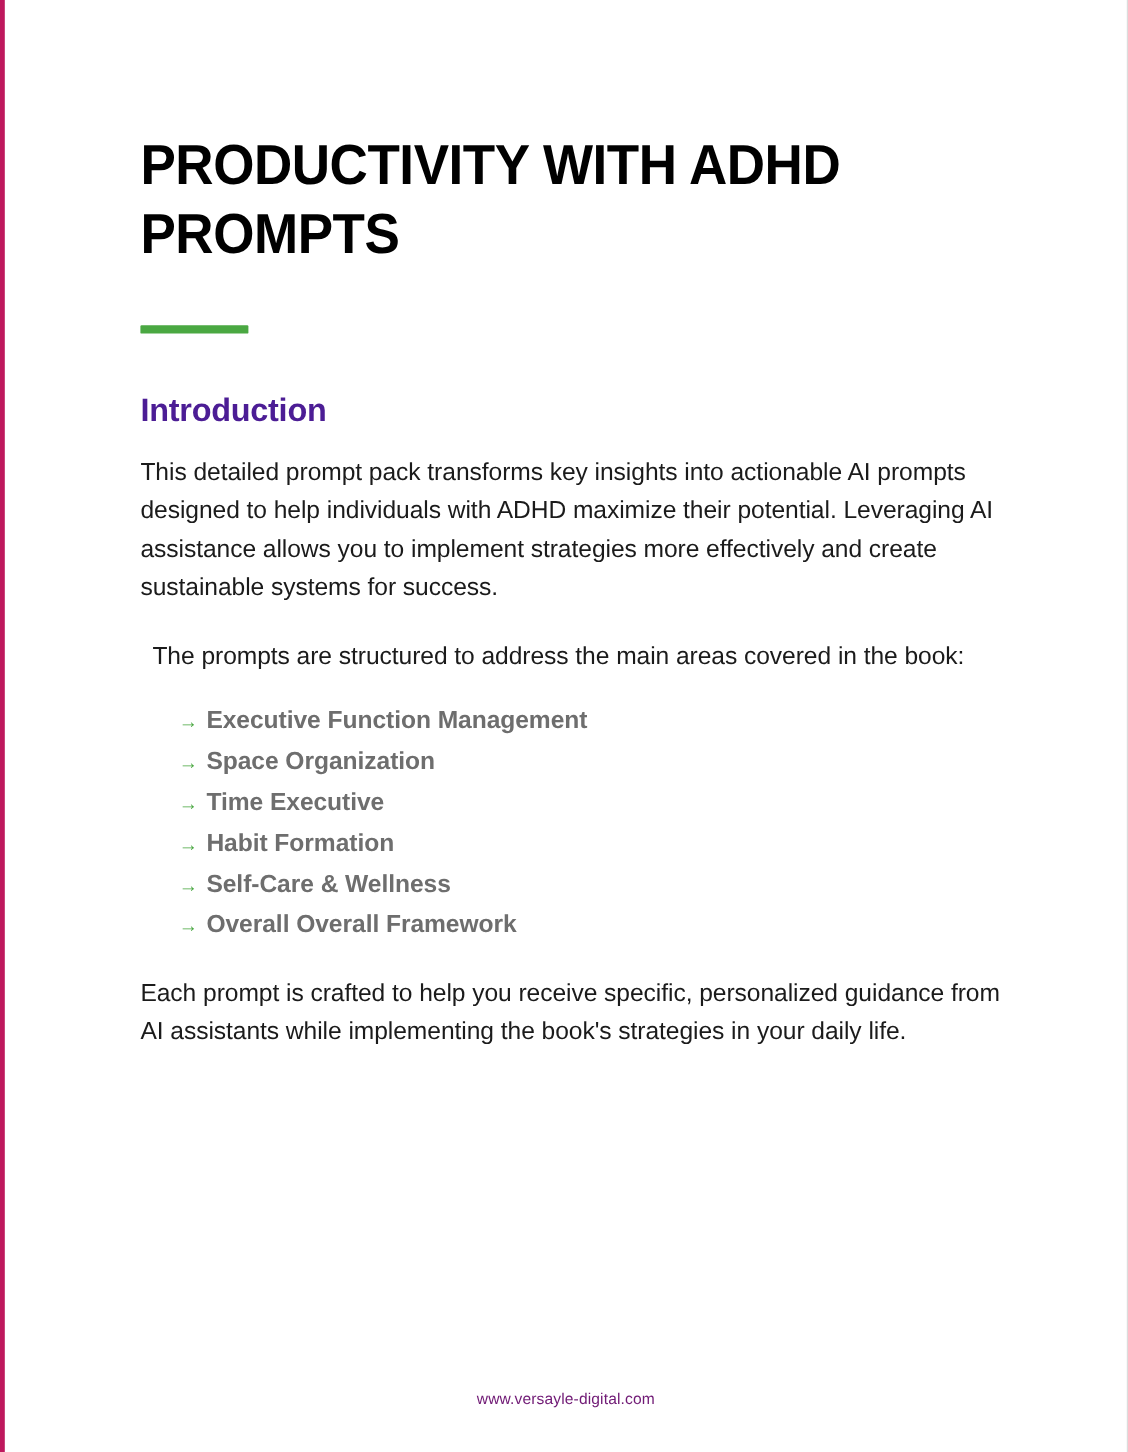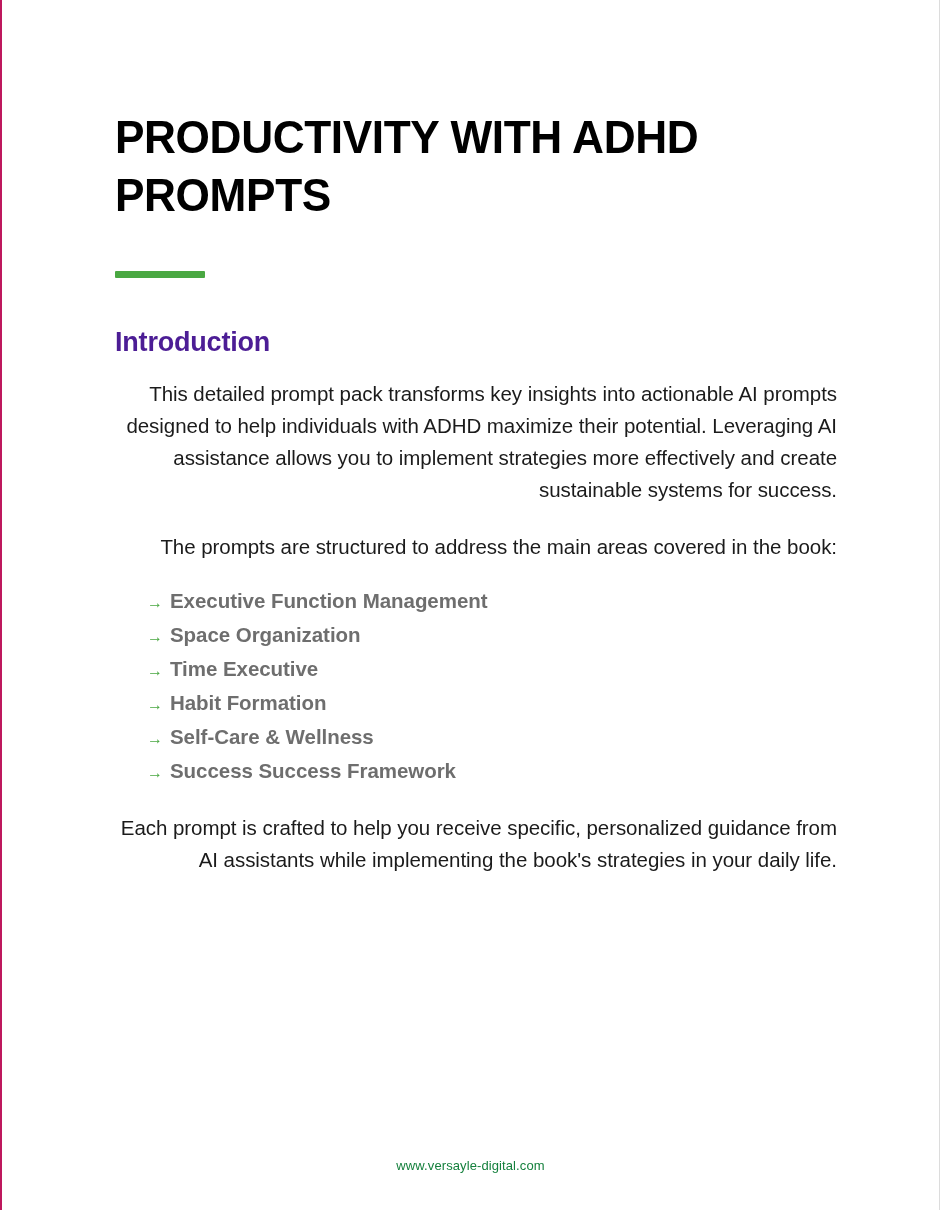--- a/index.html
+++ b/index.html
@@ -9,21 +9,21 @@
     background: #ffffff;
   }
 
   .page {
     position: relative;
     width: 940px;
     height: 1210px;
     background: #ffffff;
     overflow: hidden;
     box-sizing: border-box;
-    border-left: 2px solid #be185d;
+    border-left: 4px solid #be185d;
     border-right: 1px solid #dcdcdc;
     font-family: "Liberation Sans", sans-serif;
     -webkit-font-smoothing: antialiased;
   }
 
   .content {
     position: absolute;
     left: 113px;
     top: 0;
     width: 722px;
@@ -68,21 +68,20 @@
     color: #4c1d95;
   }
 
   
   .para {
     margin: 0;
     font-size: 20.5px;
     line-height: 32px;
     color: #1b1b1b;
     letter-spacing: -0.05px;
-    text-align: right;
   }
   .para.first  { padding-top: 19px; }
   .para.second { padding-top: 25px; margin-left: 10px; }
   .para.third  { padding-top: 23px; }
 
   
   .topic-list {
     list-style: none;
     margin: 0;
     padding: 22px 0 0 32px;
@@ -110,21 +109,21 @@
   
   .footer {
     position: absolute;
     left: 0;
     right: 0;
     top: 1157px;
     text-align: center;
     font-size: 13px;
     line-height: 18px;
     letter-spacing: 0.1px;
-    color: #15803d;
+    color: #701a75;
   }
 </style>
 </head>
 <body>
 
 <div class="page">
 
   <div class="content">
 
     <h1 class="doc-title">PRODUCTIVITY WITH ADHD PROMPTS</h1>
@@ -155,21 +154,21 @@
       <li class="topic-item">
         <span class="arrow-icon">→</span>
         <span class="topic-label">Habit Formation</span>
       </li>
       <li class="topic-item">
         <span class="arrow-icon">→</span>
         <span class="topic-label">Self-Care &amp; Wellness</span>
       </li>
       <li class="topic-item">
         <span class="arrow-icon">→</span>
-        <span class="topic-label">Success Success Framework</span>
+        <span class="topic-label">Overall Overall Framework</span>
       </li>
     </ul>
 
     <p class="para third">Each prompt is crafted to help you receive specific, personalized guidance from AI assistants while implementing the book's strategies in your daily life.</p>
 
   </div>
 
   <div class="footer">
     <span>www.versayle-digital.com</span>
   </div>

